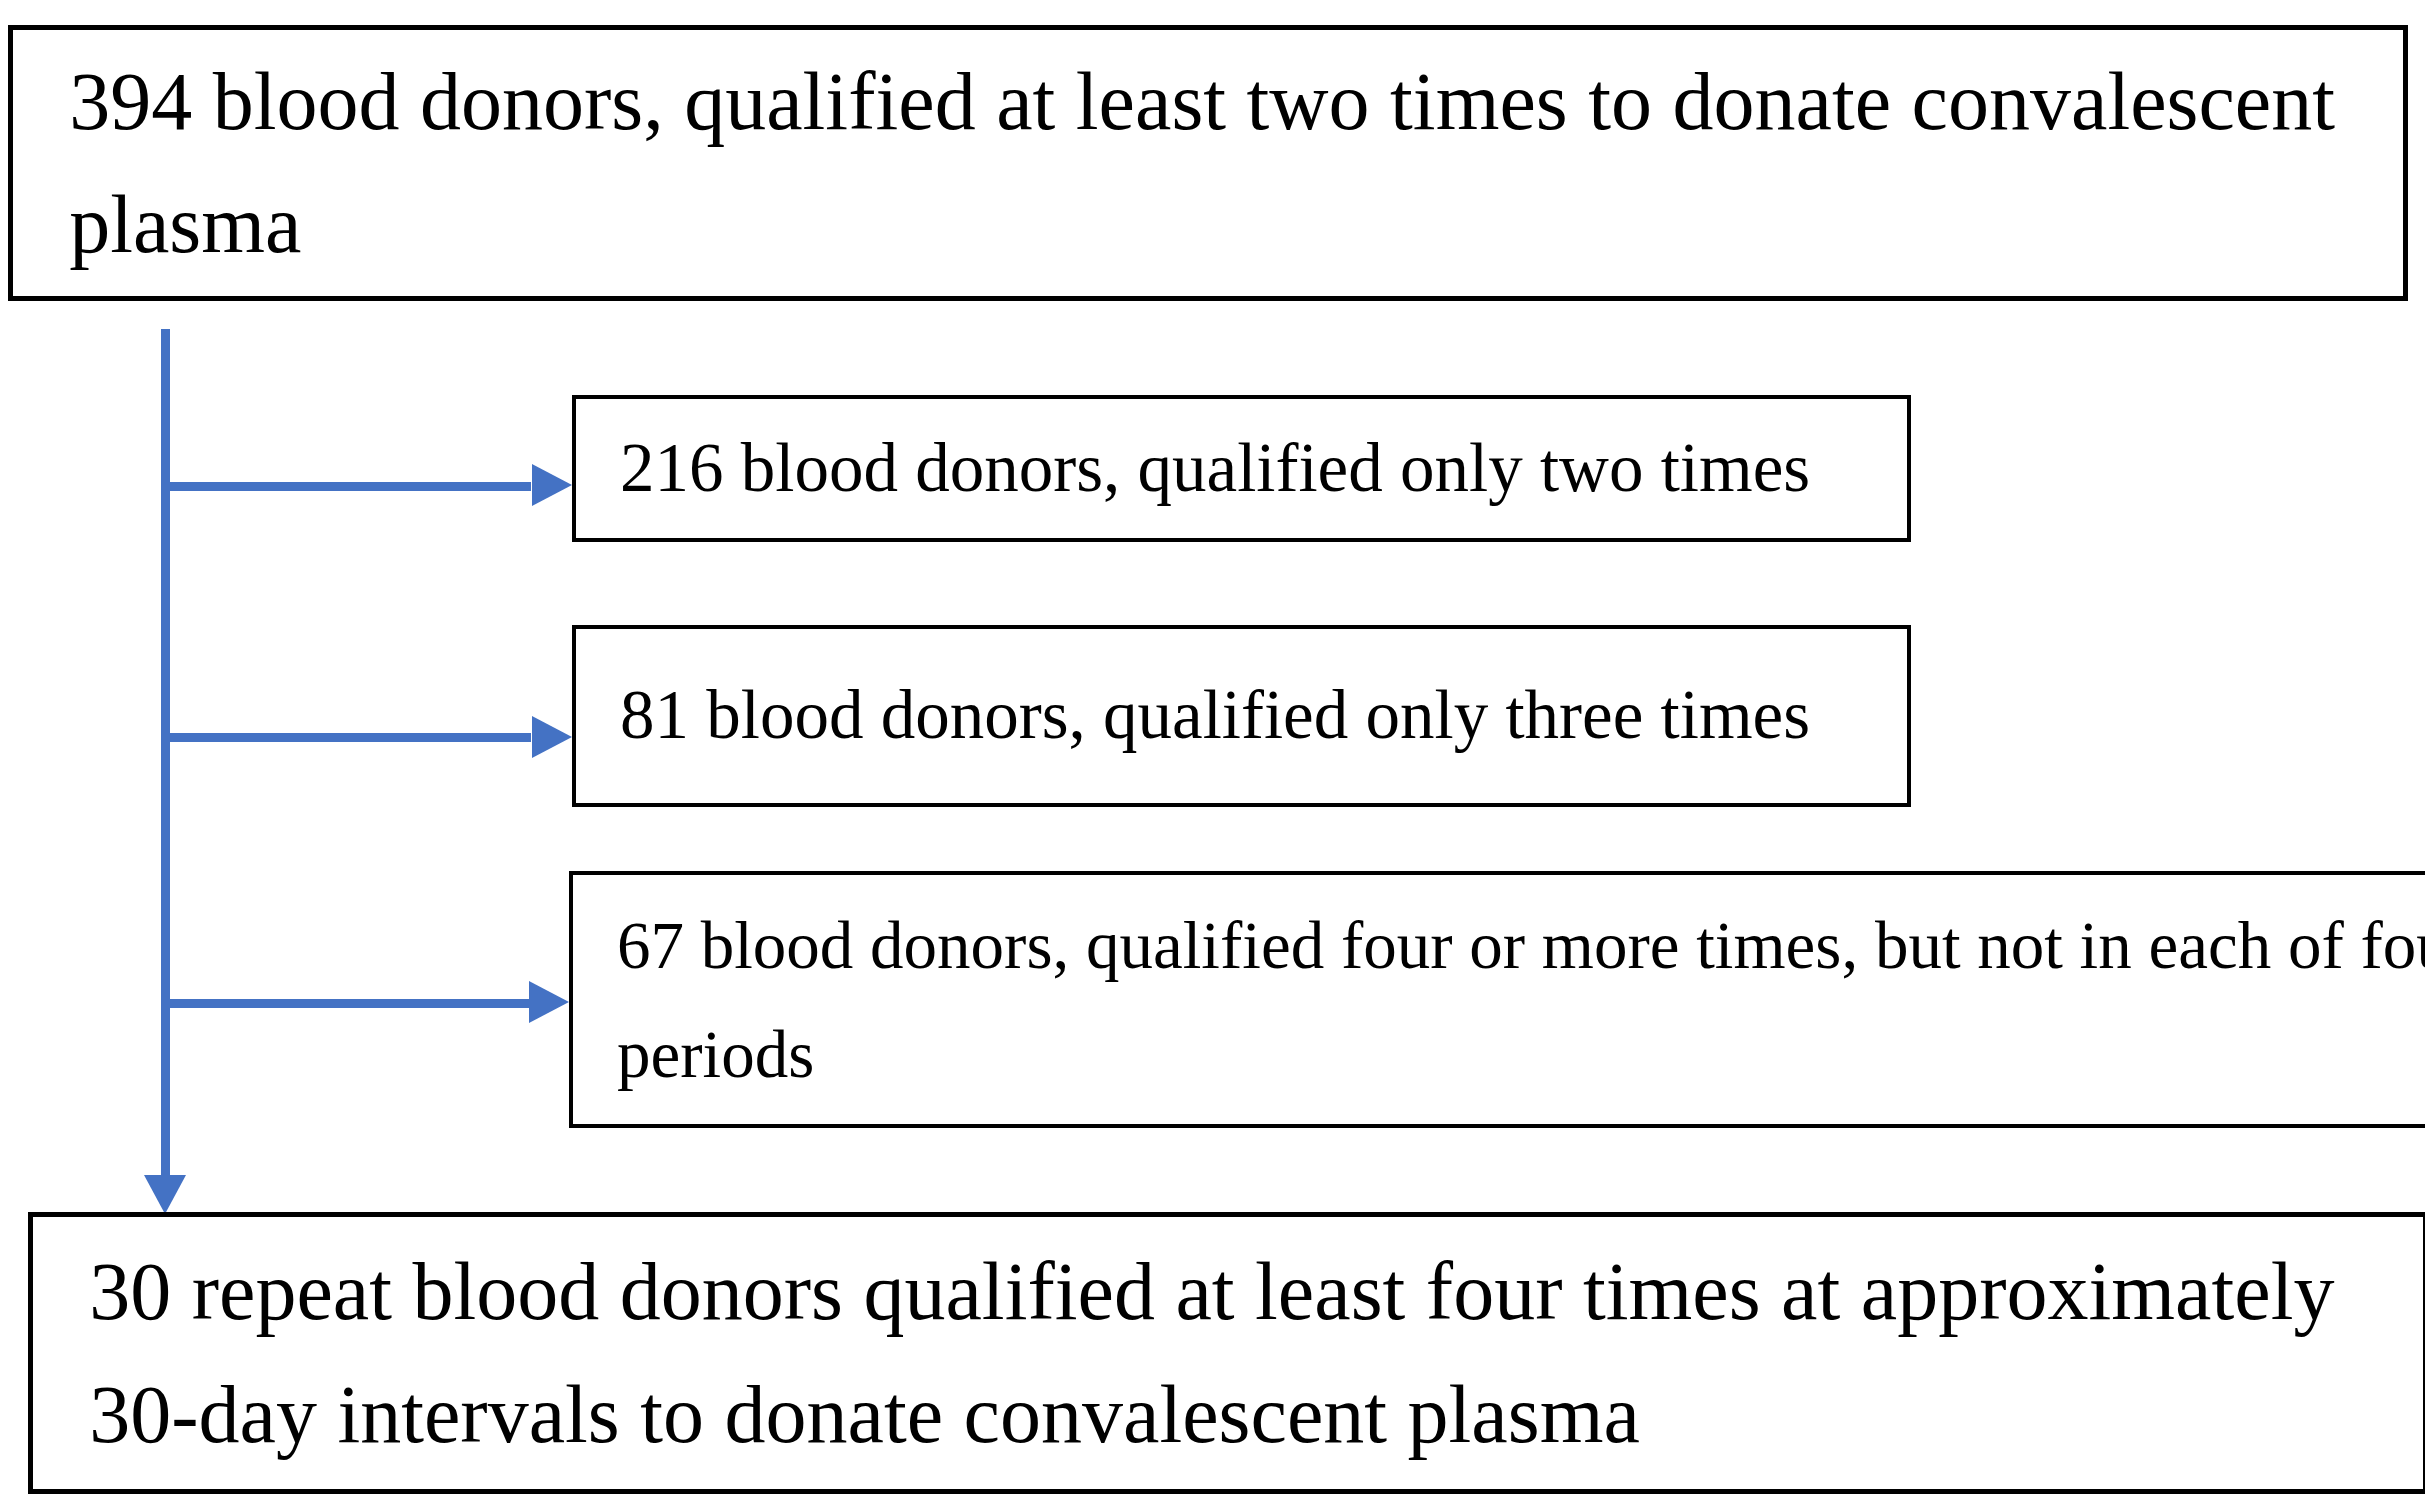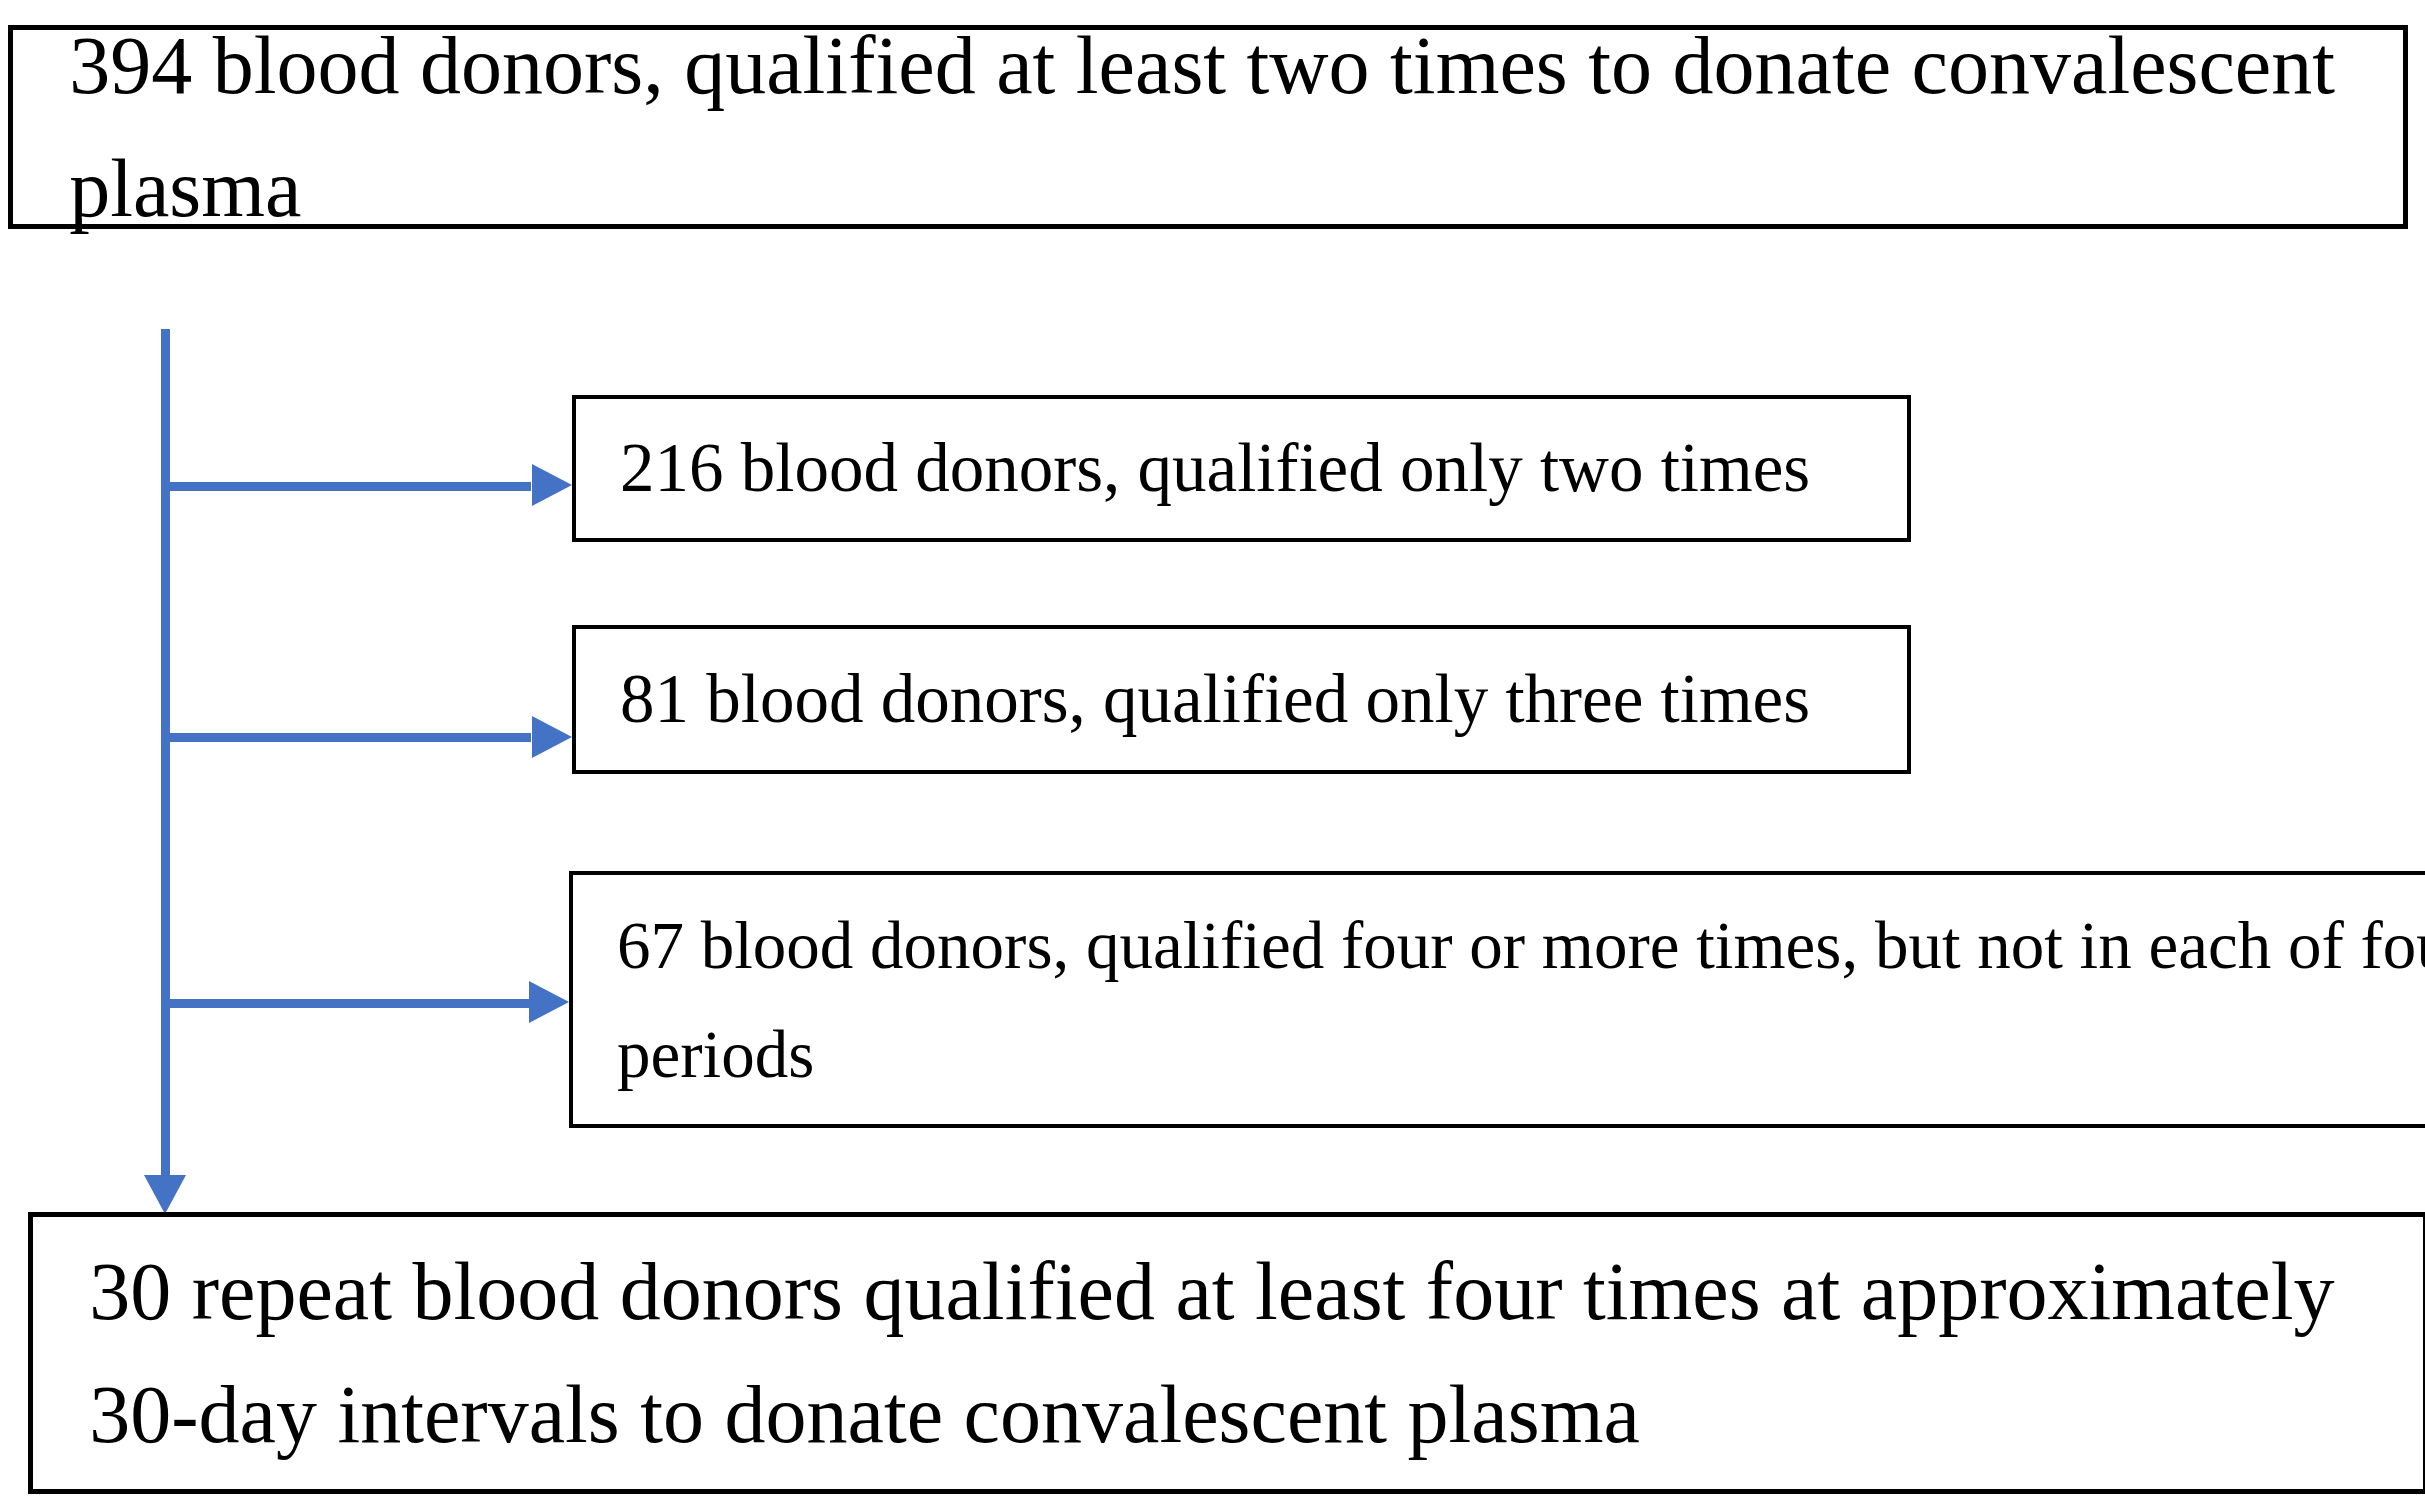--- a/index.html
+++ b/index.html
@@ -36,23 +36,23 @@
     padding-right: 16.4px;
   }
   .branch-box {
     border-width: 4.1px;
     font-size: 69px;
     line-height: 1.62;
     padding-left: 44px;
     padding-right: 13px;
   }
   #branch-box-3 { font-size: 67px; }
-  #source-box  { left: 8.2px;  top: 25.4px;   width: 2400px; height: 204px; }
+  #source-box  { left: 8.2px;  top: 25.4px;   width: 2400px; height: 276px; }
   #branch-box-1{ left: 572px; top: 395px;  width: 1339px; height: 147px; }
-  #branch-box-2{ left: 572px; top: 625px;  width: 1339px; height: 149px; }
+  #branch-box-2{ left: 572px; top: 625px;  width: 1339px; height: 182px; }
   #branch-box-3{ left: 569px; top: 871px; width: 2178px; height: 257px; }
   #result-box  { left: 8.2px;  top: 1212px; width: 2400px; height: 282px; margin-left: 20px; }
 
   .shaft { position: absolute; background: var(--accent); }
   #trunk-line { left: 161px; top: 329px; width: 9px; height: 849px; }
   #h-shaft-1  { left: 161px; top: 482px;  width: 370px; height: 9px; }
   #h-shaft-2  { left: 161px; top: 733px;  width: 370px; height: 9px; }
   #h-shaft-3  { left: 161px; top: 999px; width: 368px; height: 9px; }
 
   .head-right {

